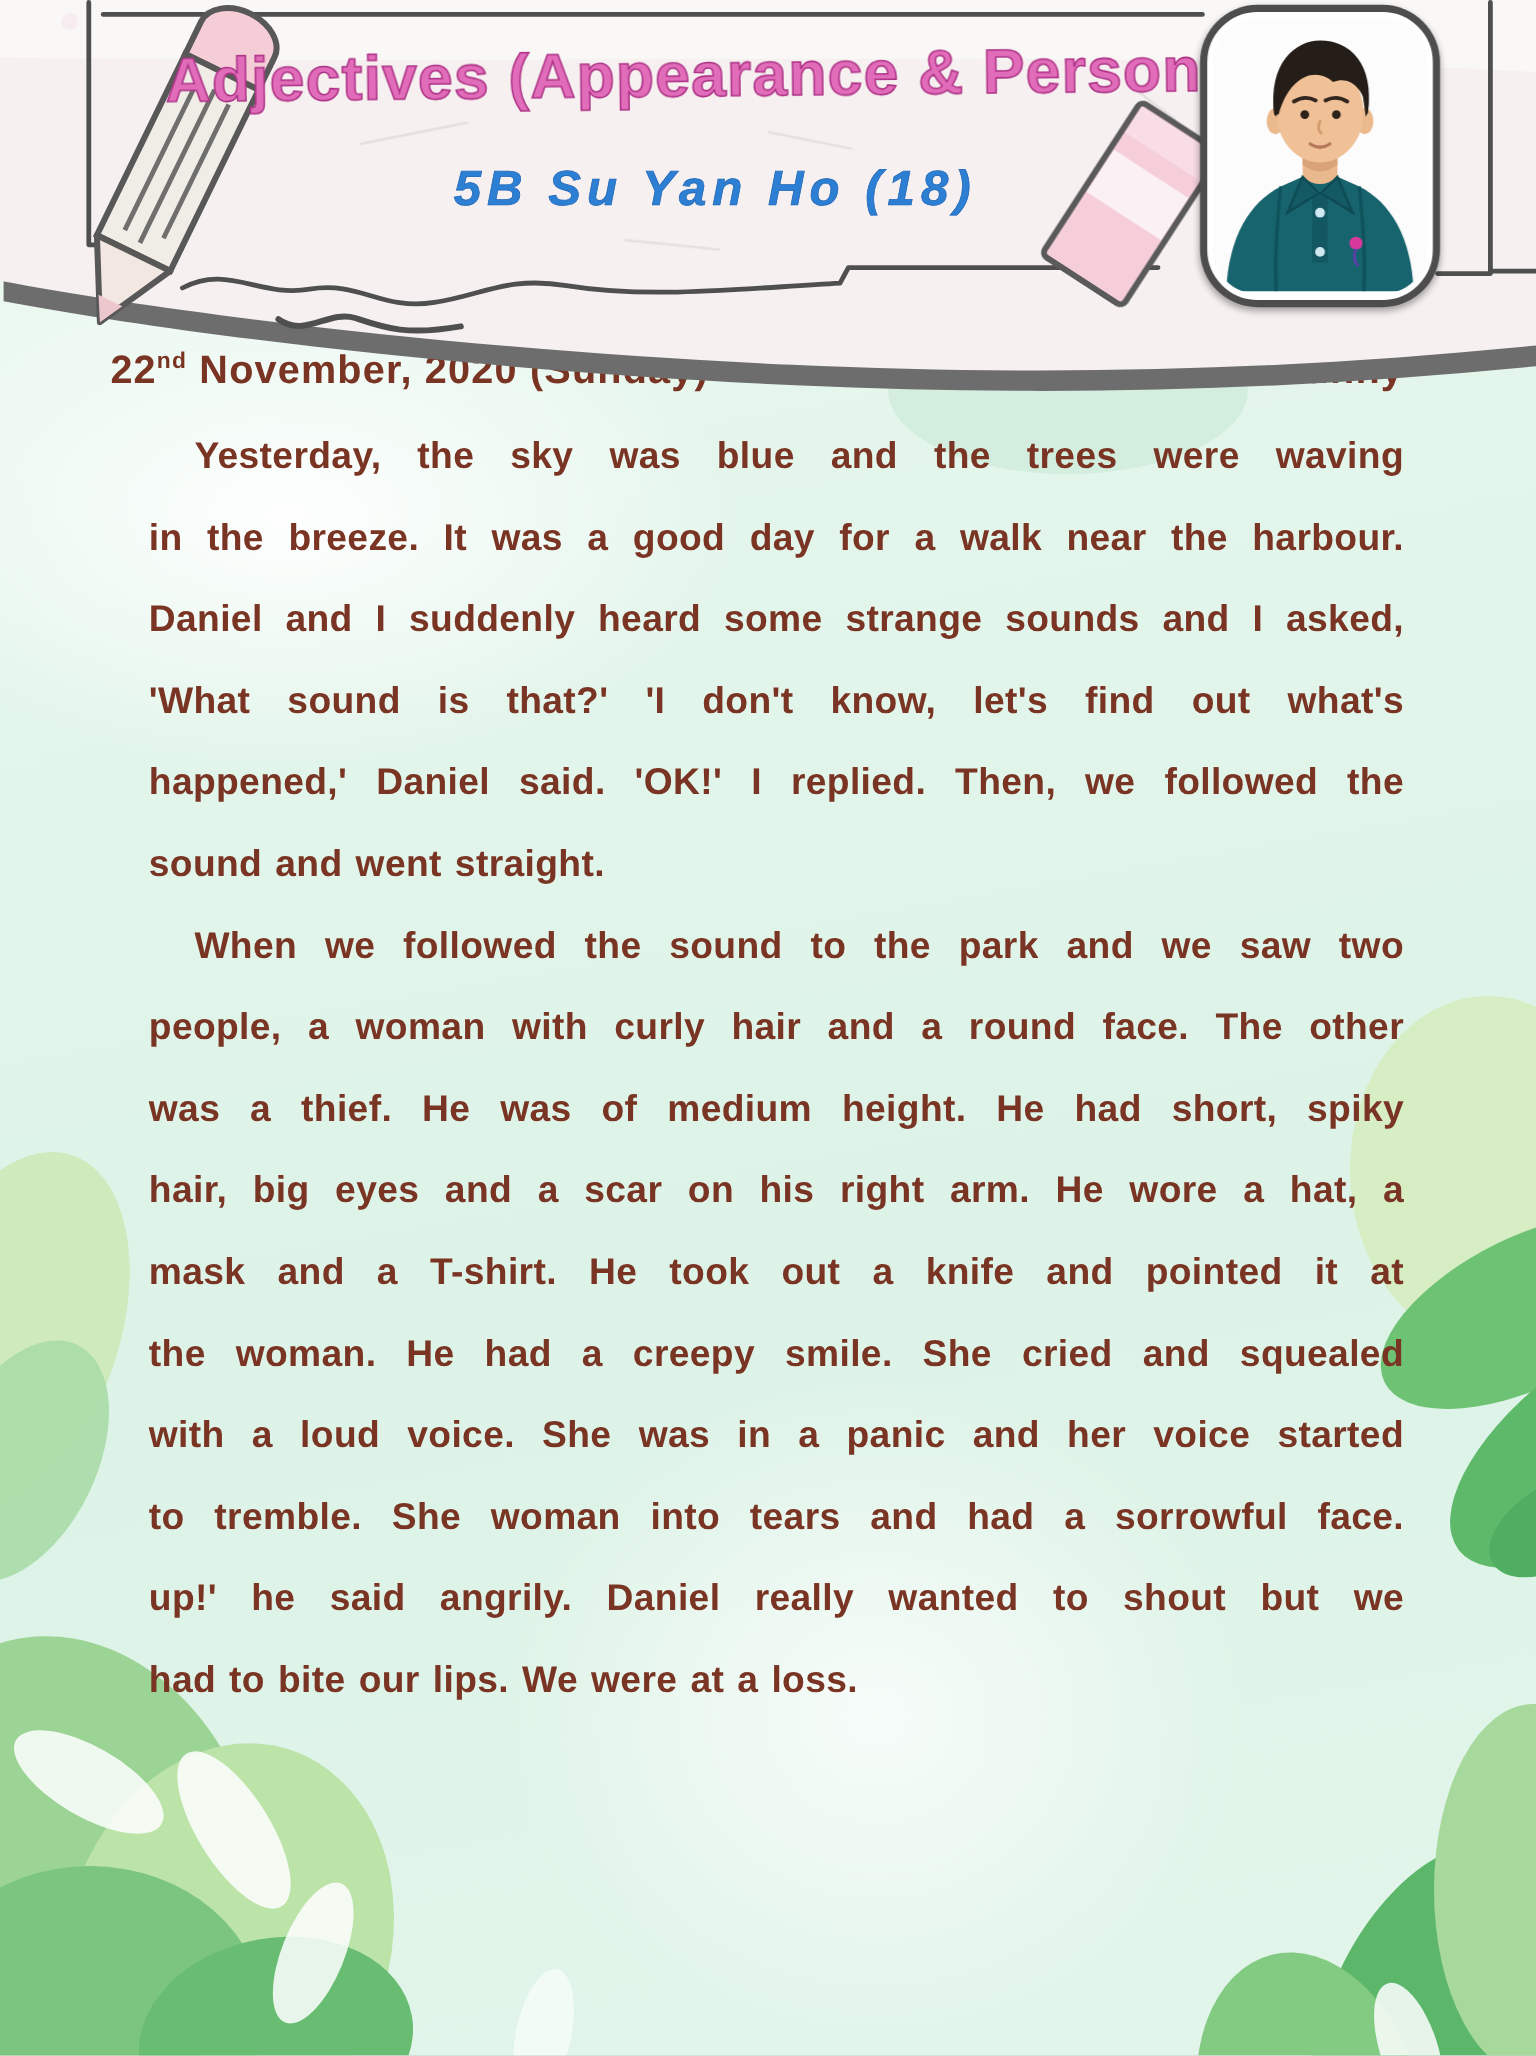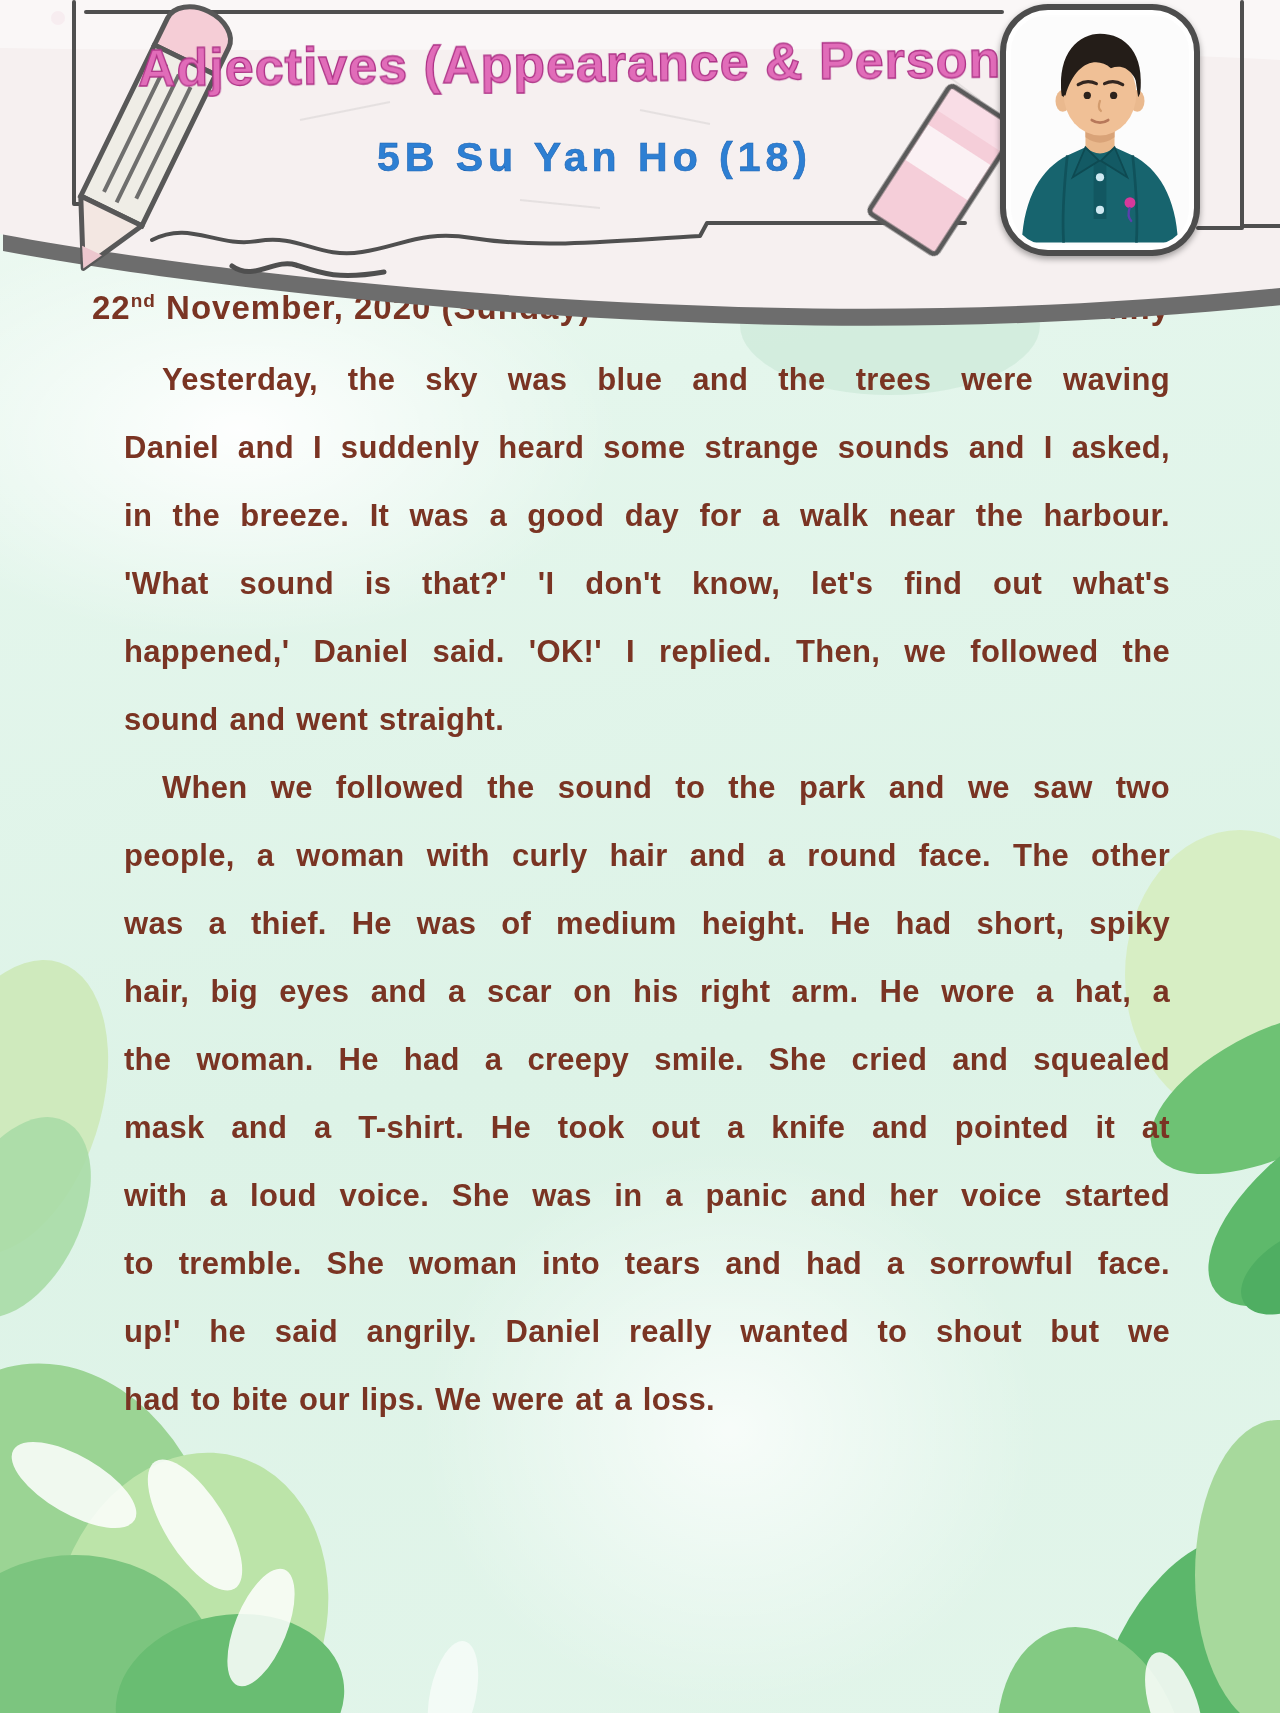--- a/index.html
+++ b/index.html
@@ -43,23 +43,23 @@
   .w5 { left:1150px; top:1650px; width:48px; height:115px; transform:rotate(-18deg); }
   
   .header-art { position:absolute; left:0; top:0; z-index:5; }
   .title {
     position:absolute; z-index:6; left:138px; top:34px; width:772px;
     text-align:center; font-size:52px; font-weight:bold;
     color:#e16cb9; -webkit-text-stroke:1.3px #ad3286;
     transform:rotate(-0.6deg); letter-spacing:1px; white-space:nowrap;
   }
   .student-name {
-    position:absolute; z-index:6; left:352px; top:134px; width:460px;
-    text-align:right; font-size:41px; font-weight:bold;
-    color:#2d7fd3; -webkit-text-stroke:0.6px #1d64b4; letter-spacing:5px; white-space:nowrap;
+    position:absolute; z-index:6; left:366px; top:134px; width:460px;
+    text-align:center; font-size:41px; font-weight:bold;
+    color:#2d7fd3; -webkit-text-stroke:0.6px #1d64b4; letter-spacing:5px; white-space:nowrap;font-style:italic;
   }
   .photo-frame {
     position:absolute; z-index:7; left:1000px; top:4px; width:200px; height:252px;
     border-radius:48px; background:#4d4d4d; padding:6px;
     box-shadow:0 3px 6px rgba(0,0,0,.35);
   }
   .photo-inner {
     width:100%; height:100%; border-radius:42px; background:#fdfdfd;
     border:5px solid #ffffff; overflow:hidden;
   }
@@ -186,31 +186,31 @@
     </div>
   </div>
 
   <div class="content">
     <div class="date-row">
       <span><span>22</span><sup>nd</sup><span> November, 2020 (Sunday)</span></span>
       <span>Sunny</span>
     </div>
     <div class="essay">
       <div class="line first">Yesterday, the sky was blue and the trees were waving</div>
+      <div class="line">in the breeze. It was a good day for a walk near the harbour.</div>
       <div class="line">Daniel and I suddenly heard some strange sounds and I asked,</div>
-      <div class="line">in the breeze. It was a good day for a walk near the harbour.</div>
       <div class="line">'What sound is that?' 'I don't know, let's find out what's</div>
       <div class="line">happened,' Daniel said. 'OK!' I replied. Then, we followed the</div>
       <div class="line end">sound and went straight.</div>
       <div class="line first">When we followed the sound to the park and we saw two</div>
       <div class="line">people, a woman with curly hair and a round face. The other</div>
       <div class="line">was a thief. He was of medium height. He had short, spiky</div>
       <div class="line">hair, big eyes and a scar on his right arm. He wore a hat, a</div>
+      <div class="line">mask and a T-shirt. He took out a knife and pointed it at</div>
       <div class="line">the woman. He had a creepy smile. She cried and squealed</div>
-      <div class="line">mask and a T-shirt. He took out a knife and pointed it at</div>
       <div class="line">with a loud voice. She was in a panic and her voice started</div>
       <div class="line">to tremble. She woman into tears and had a sorrowful face.</div>
       <div class="line">up!' he said angrily. Daniel really wanted to shout but we</div>
       <div class="line end">had to bite our lips. We were at a loss.</div>
     </div>
   </div>
 
 </div>
 
 </body></html>

